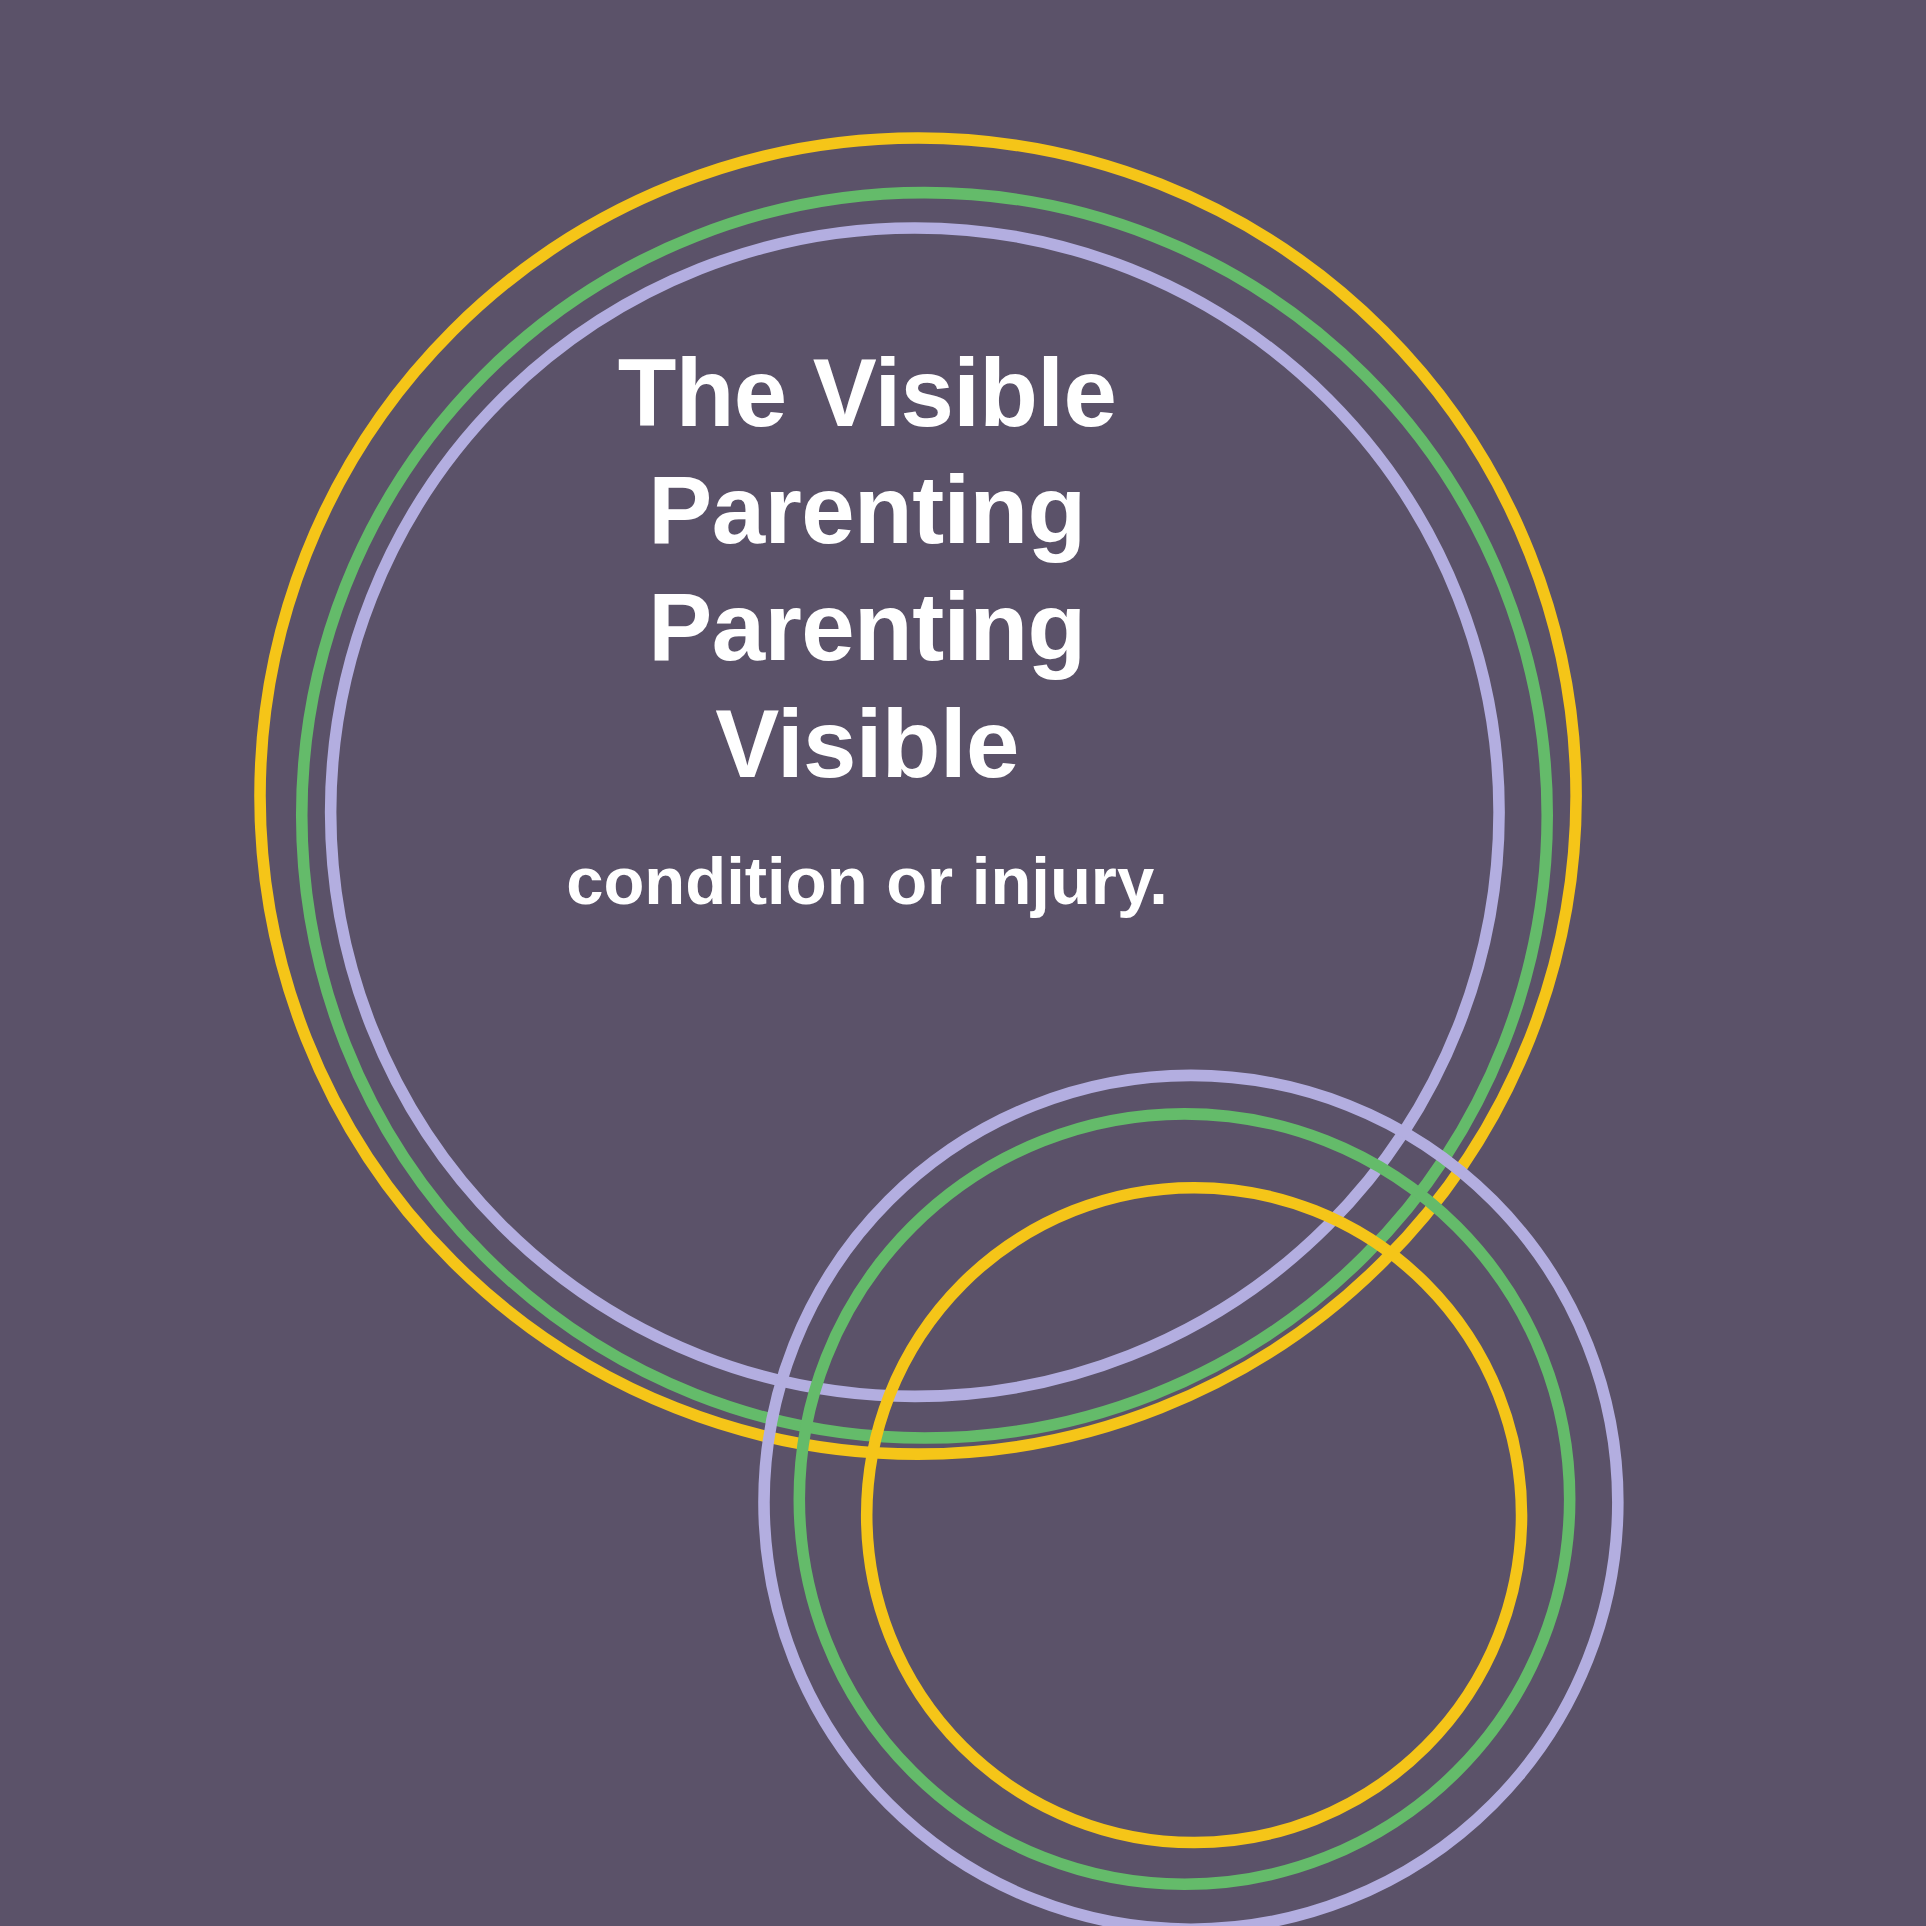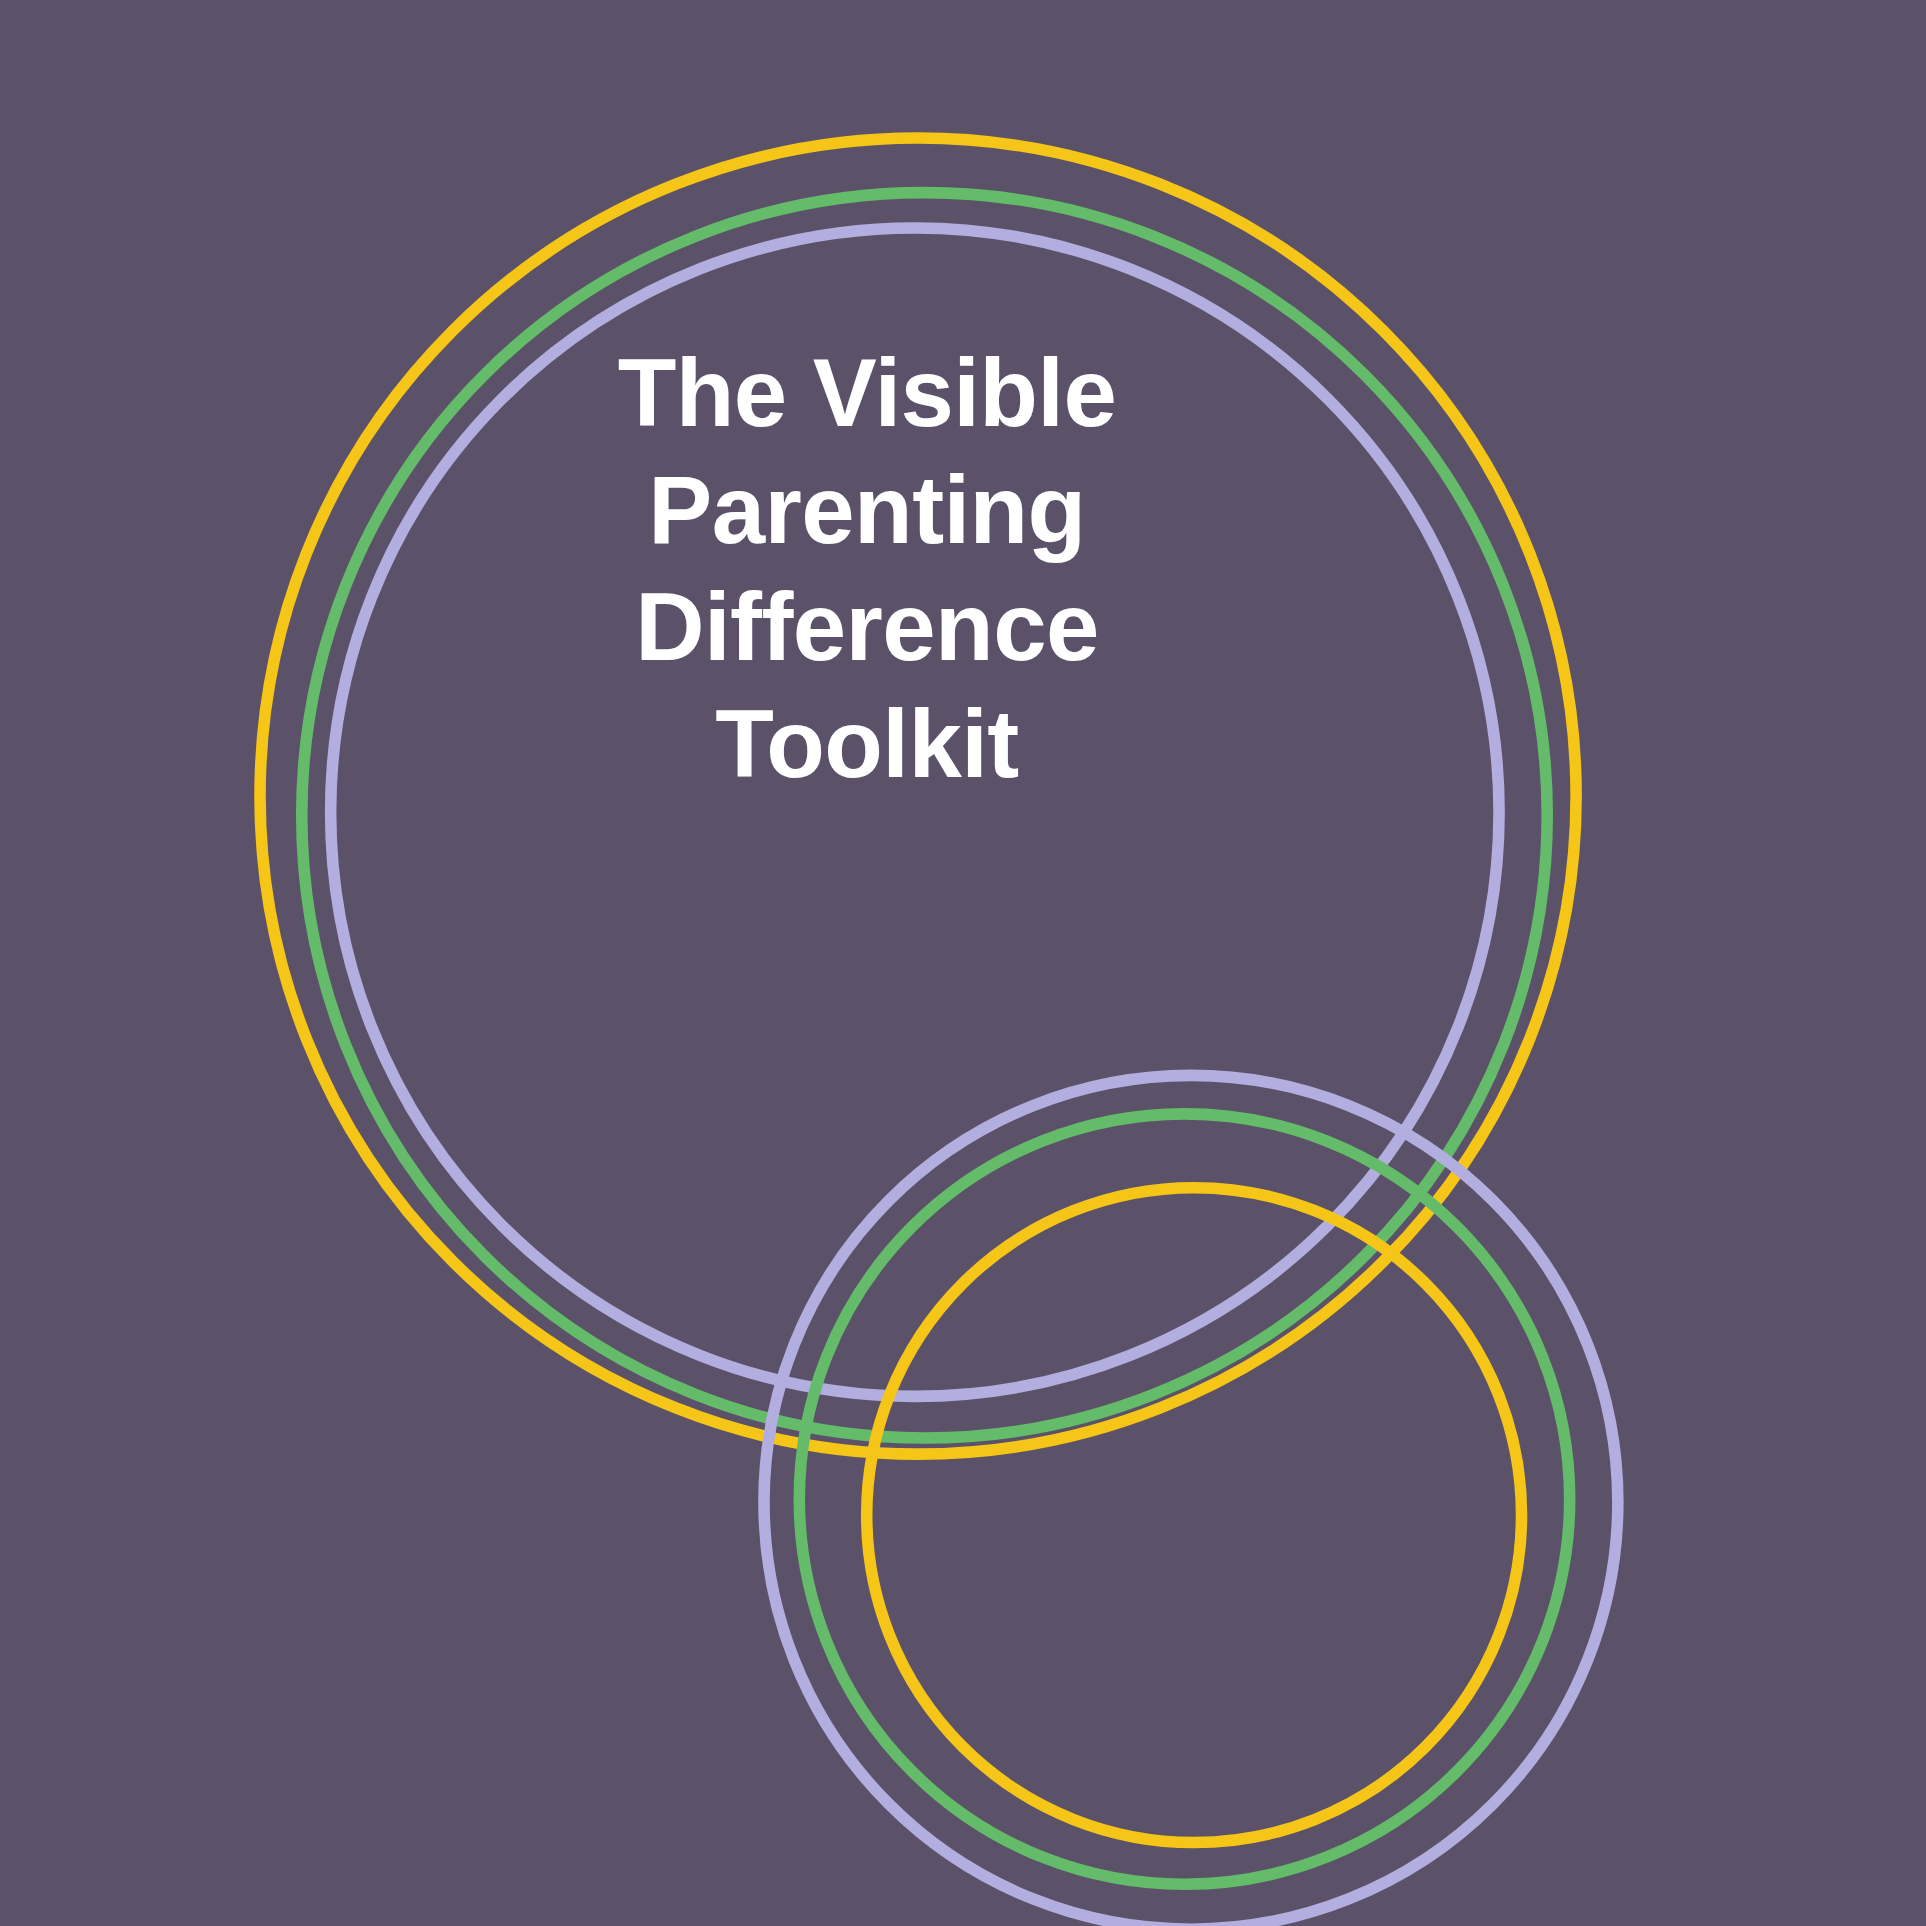--- a/index.html
+++ b/index.html
@@ -68,20 +68,21 @@
     <circle cx="1425" cy="1265" r="910" fill="none" stroke="#b3aee0" stroke-width="18"></circle>
     <circle cx="1855" cy="2340" r="665" fill="none" stroke="#b3aee0" stroke-width="18"></circle>
     <circle cx="1845" cy="2335" r="600" fill="none" stroke="#64bb6a" stroke-width="18"></circle>
     <circle cx="1860" cy="2360" r="510" fill="none" stroke="#f5c518" stroke-width="18"></circle>
   </svg>
 
   <div id="text-block">
     <h1 id="title">
       <span class="line">The Visible</span>
       <span class="line">Parenting</span>
-      <span class="line">Difference Toolkit</span>
+      <span class="line">Parenting Visible</span>
     </h1>
     <p id="subtitle">
+      <span class="line">condition or injury.</span>
     </p>
   </div>
 
 </div>
 
 
 </body></html>

